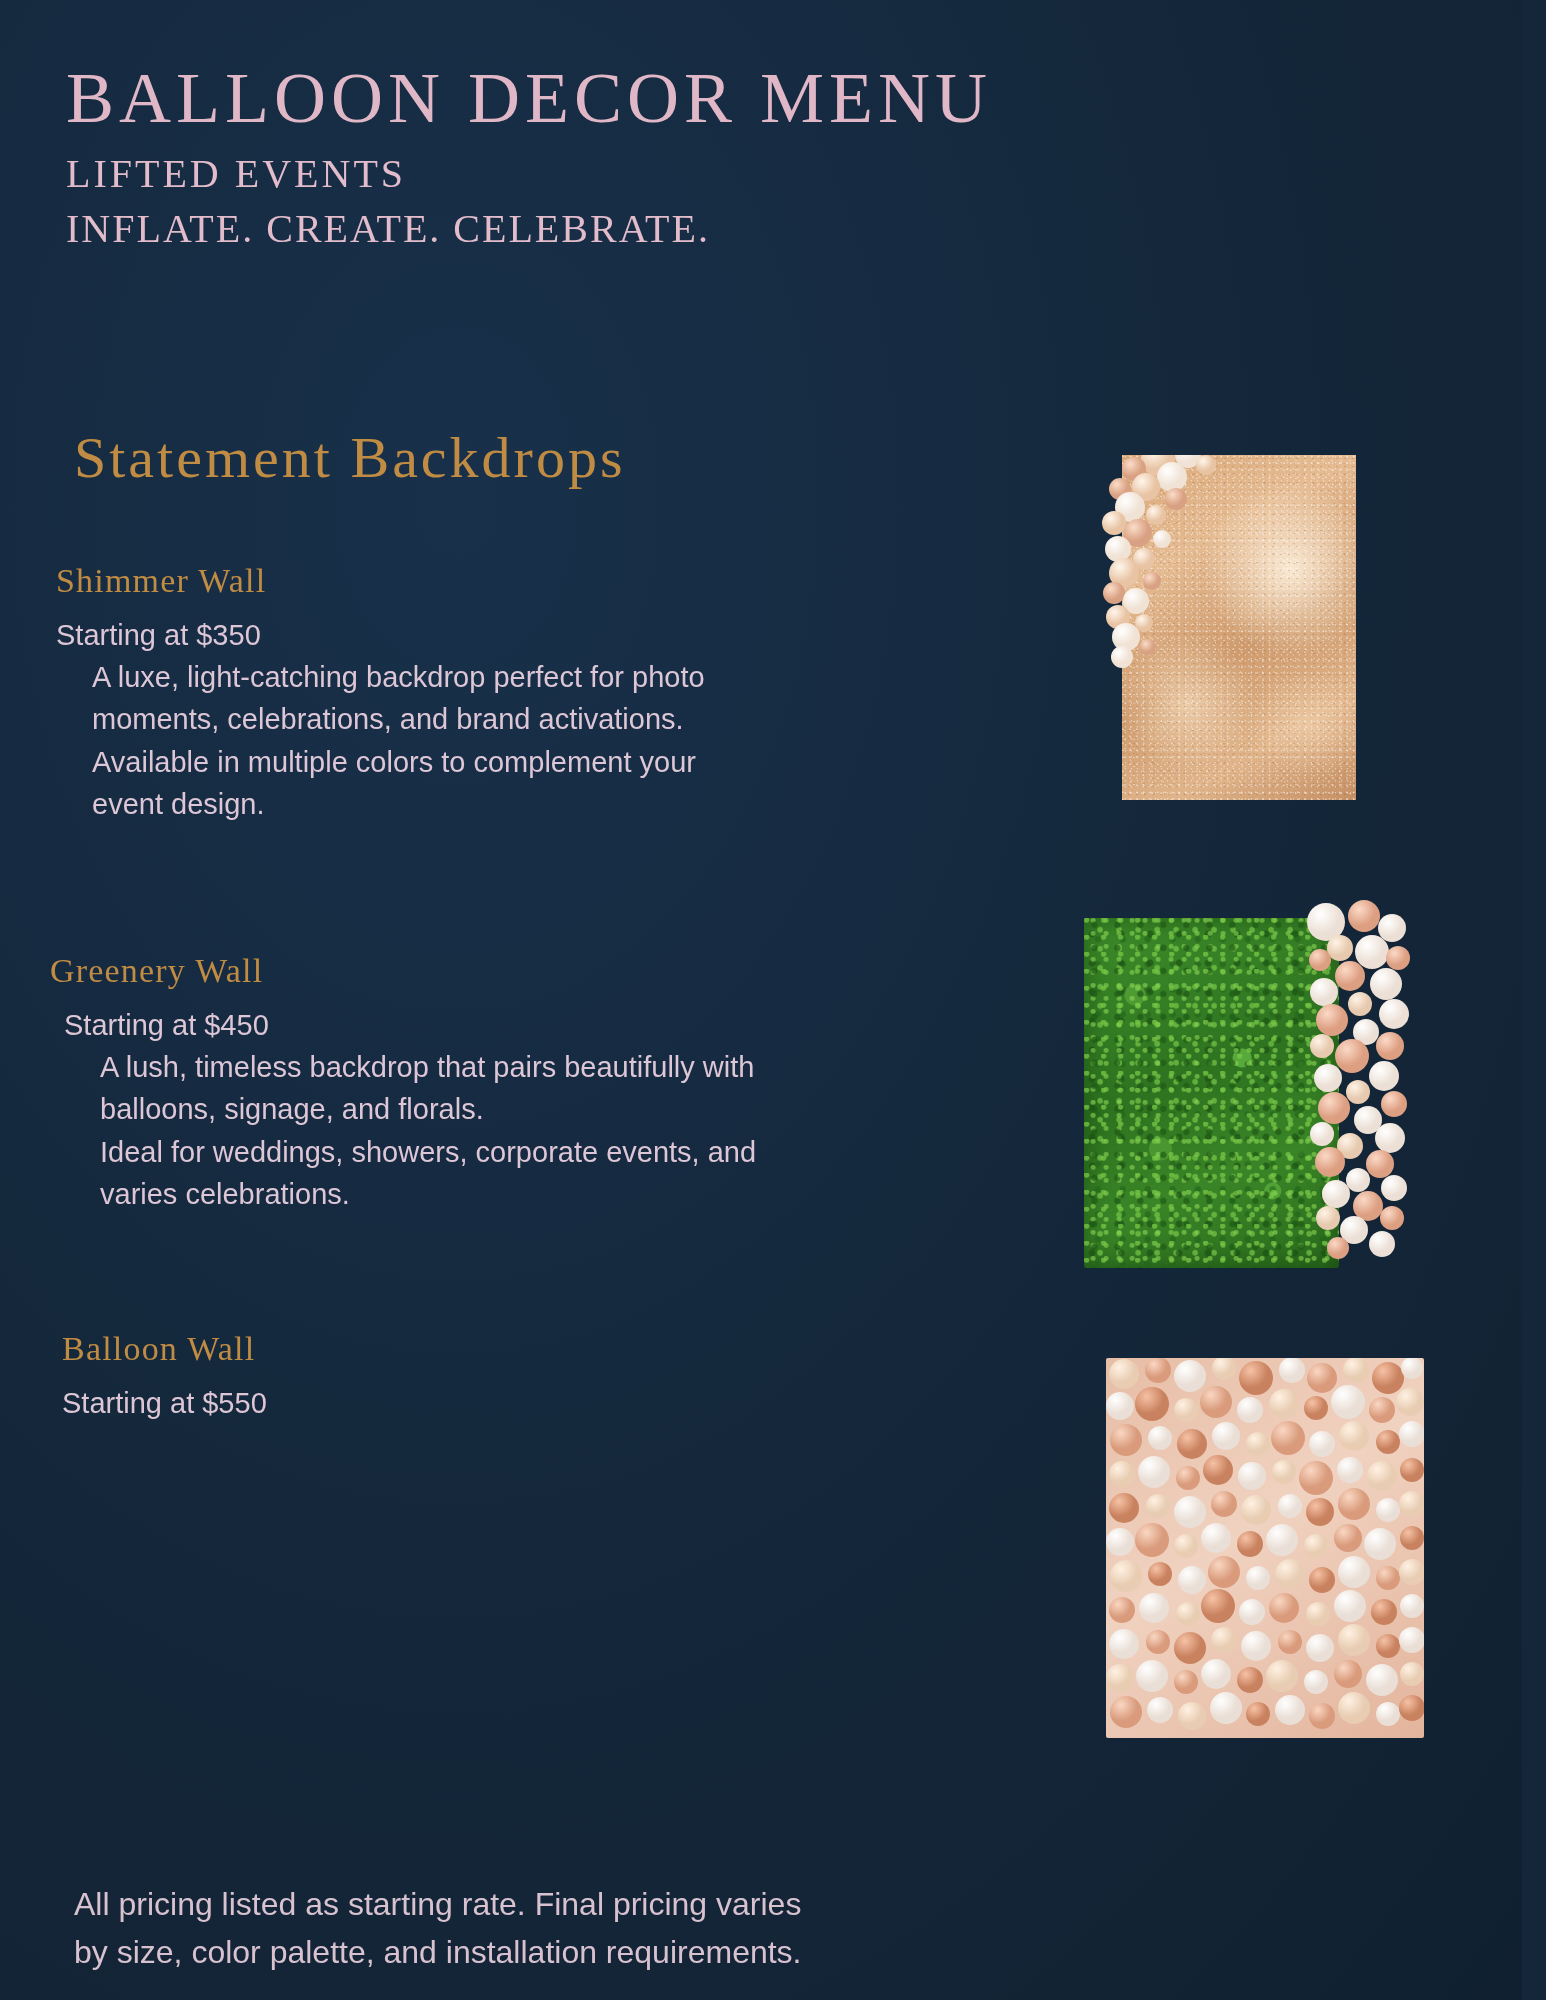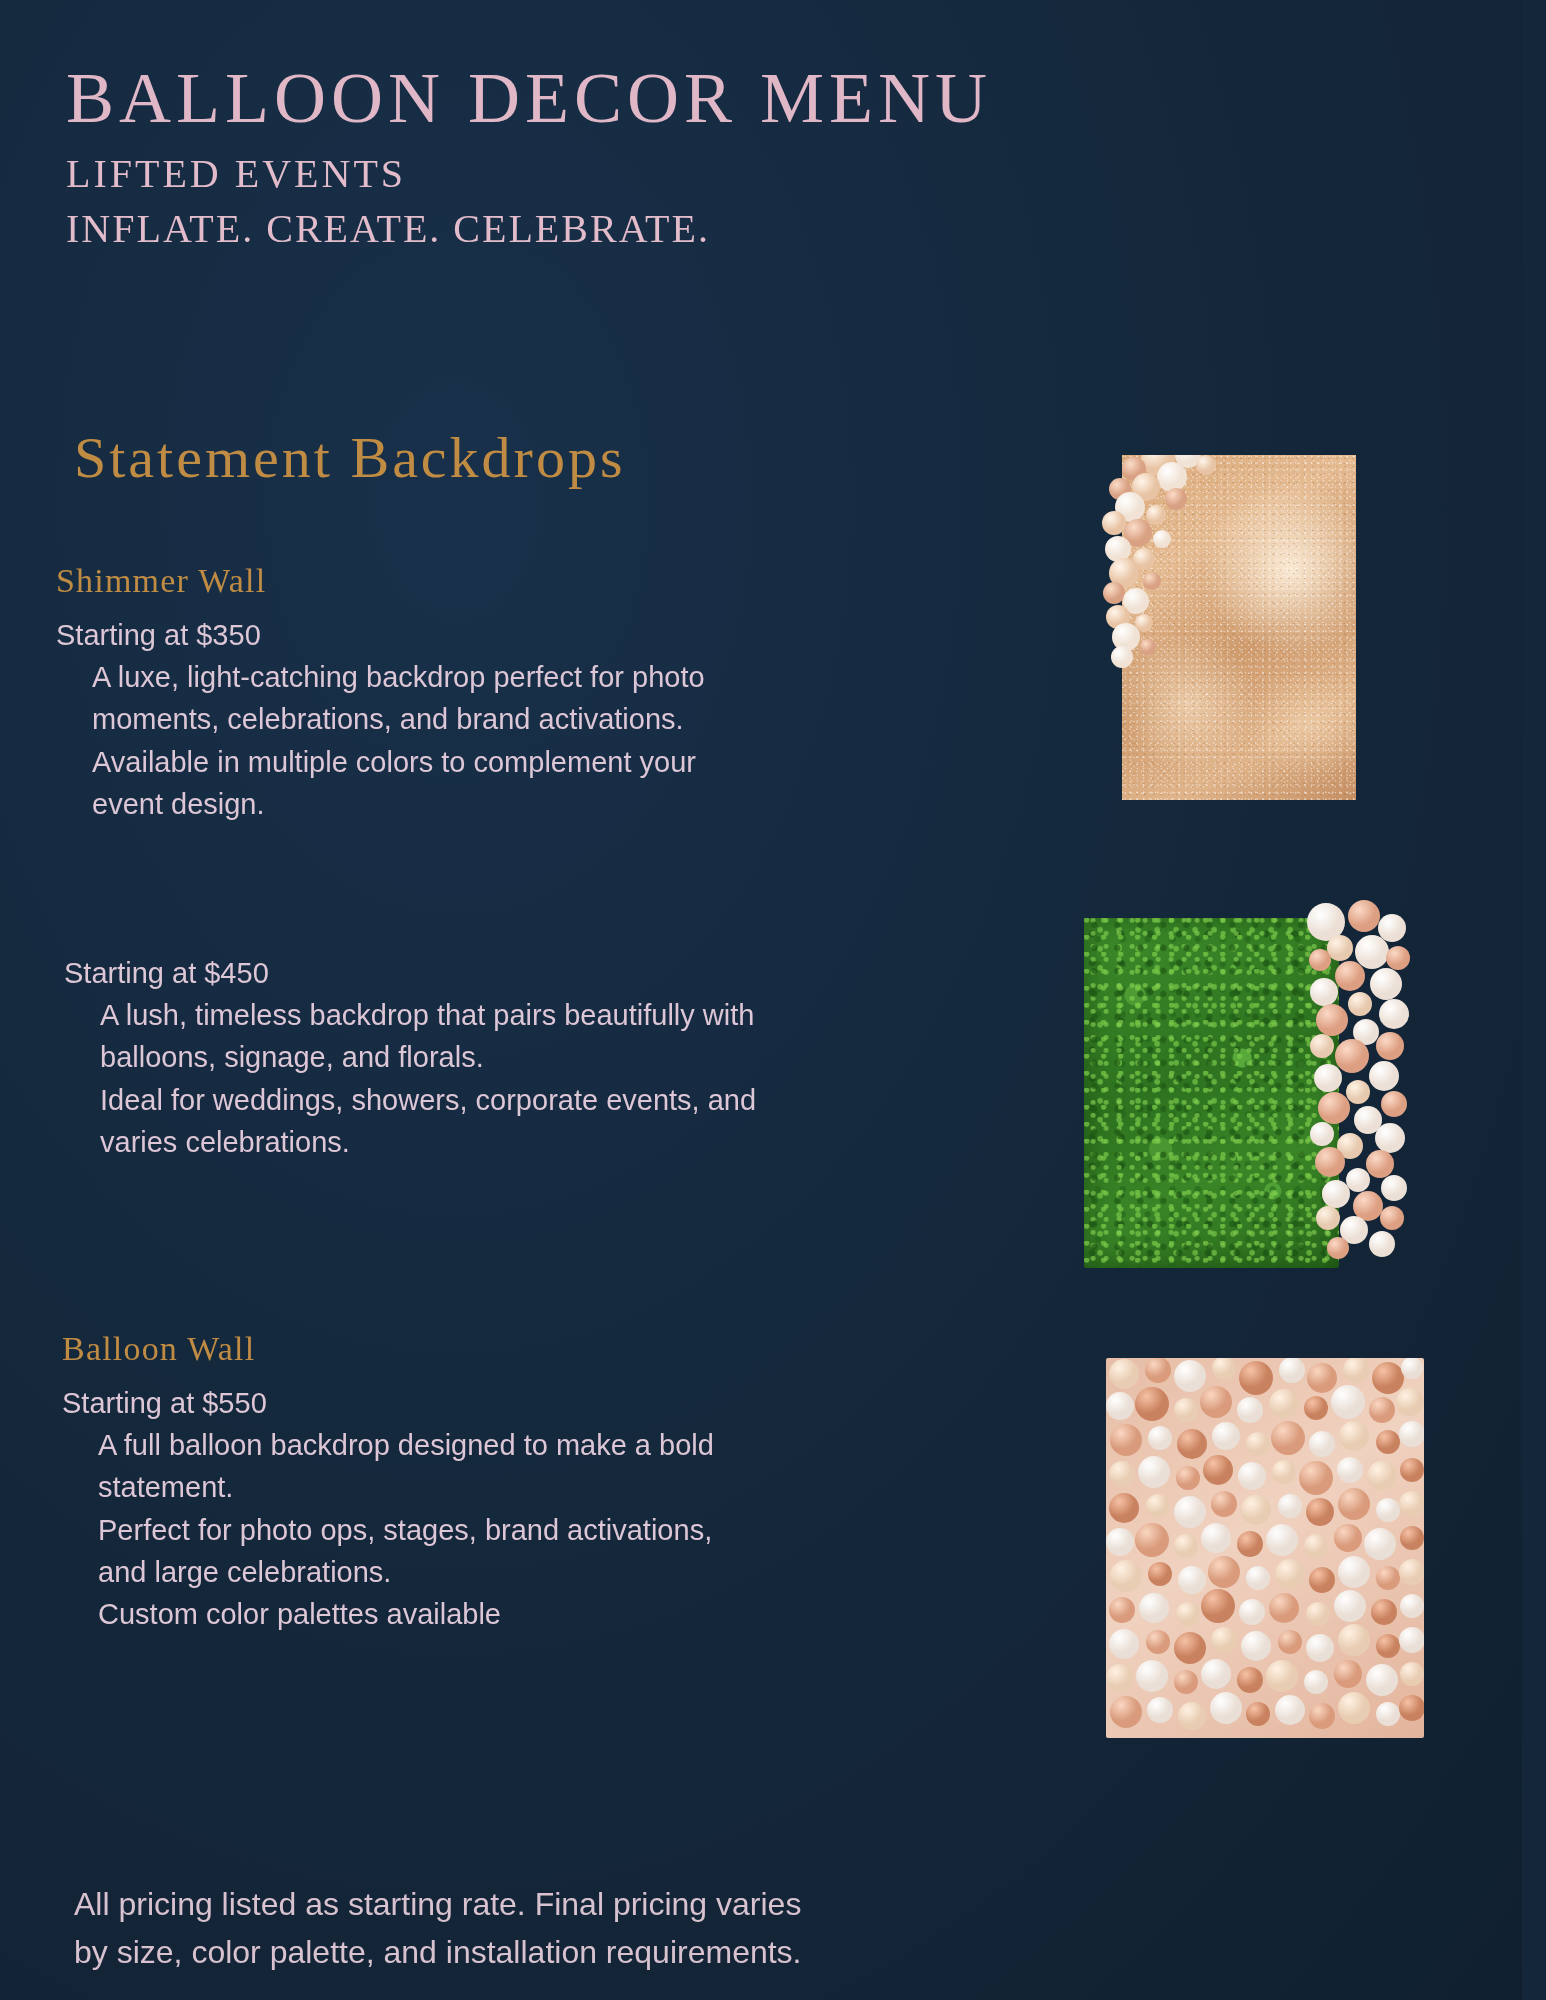--- a/index.html
+++ b/index.html
@@ -209,41 +209,35 @@
     <p class="item-price">Starting at $350</p>
     <p class="item-desc">
       <span class="ln">A luxe, light-catching backdrop perfect for photo</span>
       <span class="ln">moments, celebrations, and brand activations.</span>
       <span class="ln">Available in multiple colors to complement your</span>
       <span class="ln">event design.</span>
     </p>
   </div>
 
   <div class="item" id="item-greenery">
+    <h3 class="item-title">Greenery Wall</h3>
     <div class="body-shift">
       <p class="item-price">Starting at $450</p>
       <p class="item-desc">
         <span class="ln">A lush, timeless backdrop that pairs beautifully with</span>
         <span class="ln">balloons, signage, and florals.</span>
         <span class="ln">Ideal for weddings, showers, corporate events, and</span>
         <span class="ln">varies celebrations.</span>
       </p>
     </div>
   </div>
 
   <div class="item" id="item-balloon">
     <h3 class="item-title">Balloon Wall</h3>
     <p class="item-price">Starting at $550</p>
-    <p class="item-desc">
-      <span class="ln">A full balloon backdrop designed to make a bold</span>
-      <span class="ln">statement.</span>
-      <span class="ln">Perfect for photo ops, stages, brand activations,</span>
-      <span class="ln">and large celebrations.</span>
-      <span class="ln">Custom color palettes available</span>
-    </p>
   </div>
 
   <div class="photo" id="photo-shimmer">
     <div class="shimmer-panel"></div>
     <svg class="balloon-corner" viewBox="0 0 150 230">
       <defs>
         <radialGradient id="bg1" cx="35%" cy="30%">
             <stop offset="0%" stop-color="#fff6ec"></stop>
             <stop offset="100%" stop-color="#e8c4a4"></stop>
           </radialGradient>

